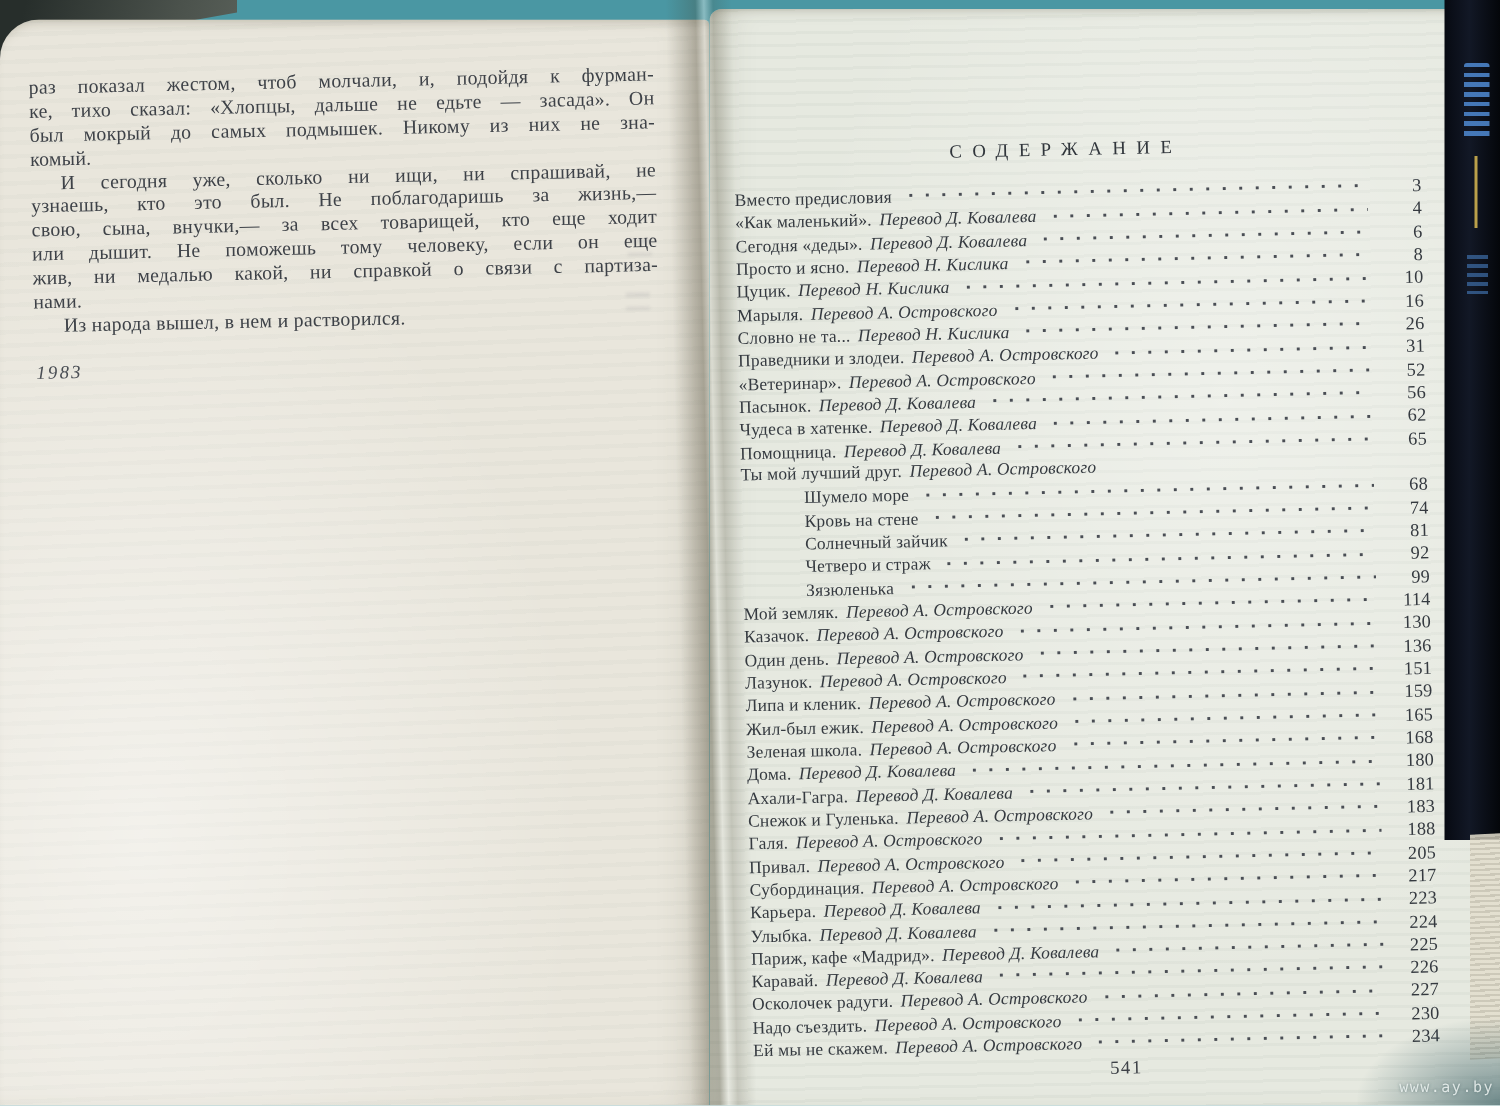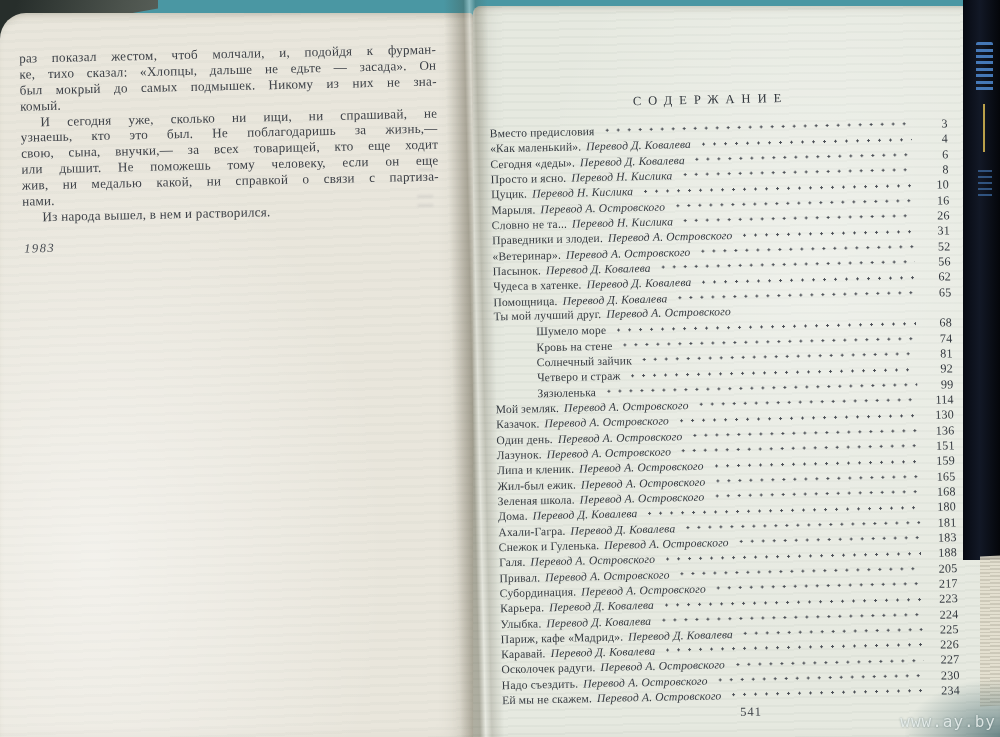--- a/index.html
+++ b/index.html
@@ -103,21 +103,21 @@
     position:absolute; right:0; top:556px; width:20px; height:150px; opacity:.85;
     transform:skewY(-3deg);
     background:repeating-linear-gradient(to bottom,#e3decd 0 2px,#c8c3b2 2px 3.5px);
   }
   .corner-dark {
     position:absolute; right:0; bottom:0; width:95px; height:58px;
     background:radial-gradient(ellipse at 100% 100%, rgba(45,85,92,.65), rgba(45,85,92,0) 72%);
   }
   .watermark {
     position:absolute; right:4px; bottom:6px; z-index:6;
-    font-family:"DejaVu Sans Mono", monospace; font-size:16px; letter-spacing:1px;
+    font-family:"DejaVu Sans Mono", monospace; font-size:10px; letter-spacing:1px;
     color:rgba(238,244,242,.85); text-shadow:0 0 2px rgba(40,70,75,.5);margin-top:37px;
   }
 </style>
 </head>
 <body>
 
 <div class="scene">
 
   <div class="bg-corner"></div>
 

